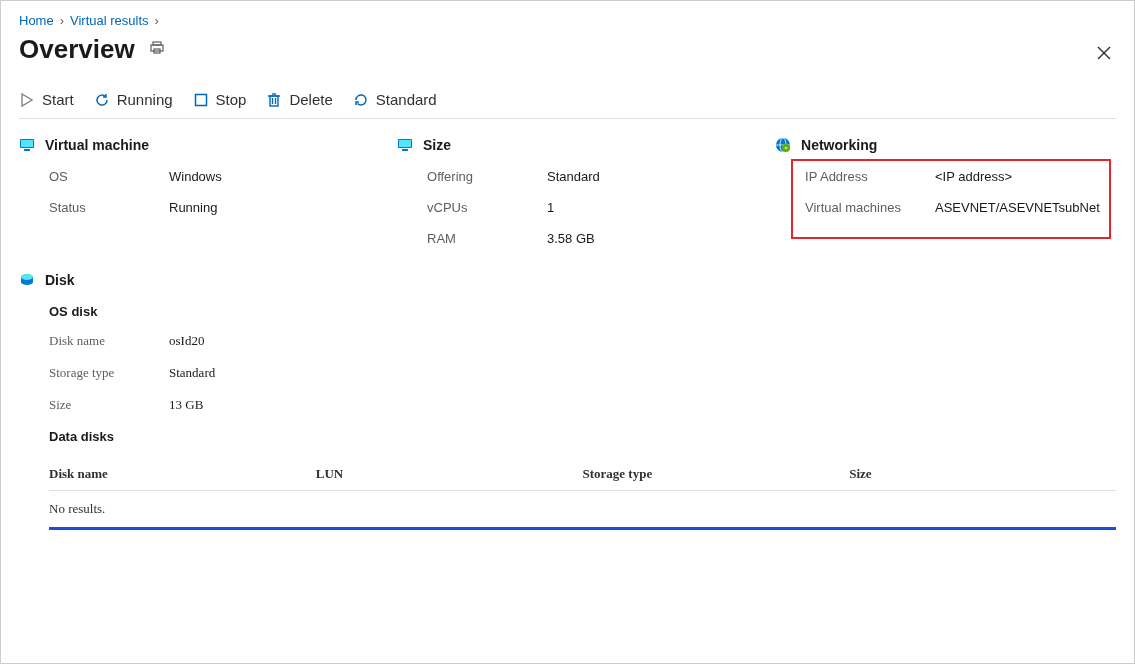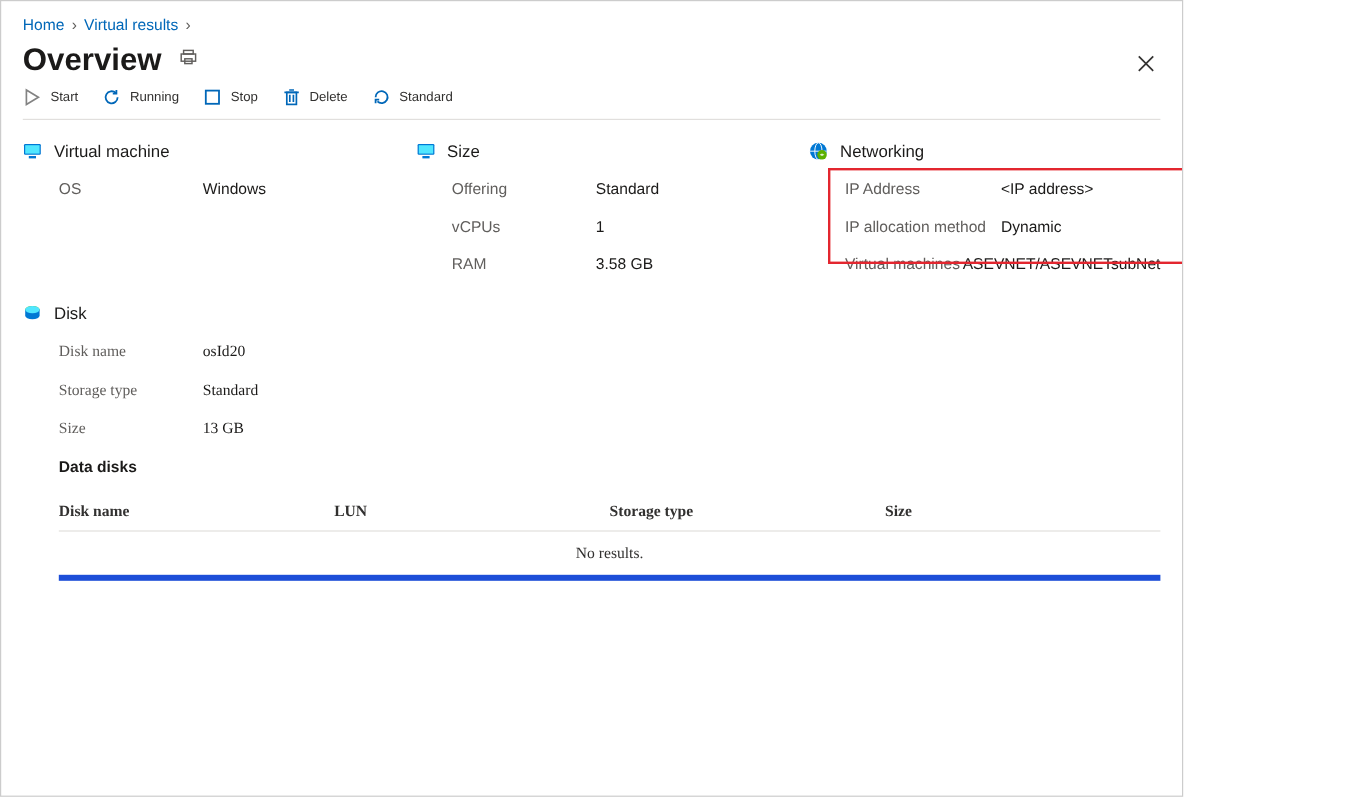--- a/index.html
+++ b/index.html
@@ -4,40 +4,41 @@
 <style>
   * { box-sizing: border-box; }
   body {
     margin: 0;
     font-family: "Segoe UI", -apple-system, BlinkMacSystemFont, sans-serif;
     font-size: 13px;
     color: #323130;
     background: #fff;
   }
   .frame {
-    width: 986px;
+    width: 1135px;
     height: 664px;
     border: 1px solid #ccc;
     position: relative;
     overflow: hidden;
     padding: 12px 18px;
   }
   .breadcrumb {
     font-size: 13px;
     display: flex;
     align-items: center;
     gap: 6px;
     margin-bottom: 6px;
   }
   .breadcrumb a { color: #0067b8; text-decoration: none; cursor: pointer; }
   .breadcrumb .chev { color: #605e5c; }
   .titlebar {
     display: flex;
     align-items: center;
     gap: 14px;
+    margin-bottom: 18px;
   }
   .titlebar h1 {
     margin: 0;
     font-weight: 600;
     font-size: 26px;
     color: #1b1a19;
   }
   .print-icon { color: #605e5c; cursor: pointer; }
   .close-icon {
     position: absolute;
@@ -50,39 +51,39 @@
     display: flex;
     gap: 20px;
     padding: 8px 0 10px 0;
     border-bottom: 1px solid #e1dfdd;
     margin-bottom: 18px;
   }
   .tbtn {
     display: flex;
     align-items: center;
     gap: 7px;
-    font-size: 11px;
+    font-size: 15px;
     cursor: pointer;
     color: #323130;
   }
   .tbtn svg { width: 16px; height: 16px; }
   .blue { color: #0067b8; stroke: #0067b8; }
   .cols {
     display: flex;
     gap: 20px;
   }
   .col { flex: 1 1 0; min-width: 0; }
   .col1 { flex: 1.05 1 0; }
   .col2 { flex: 1.05 1 0; }
   .col3 { flex: 1 1 0; position: relative; }
   .section-head {
     display: flex;
     align-items: center;
     gap: 10px;
-    font-weight: 400;
+    font-weight: 700;
     font-size: 14px;
     margin-bottom: 16px;
     color: #1b1a19;
   }
   .kv {
     display: flex;
     font-size: 13px;
     margin-bottom: 16px;
   }
   .kv .k { width: 120px; color: #605e5c; }
@@ -101,22 +102,21 @@
     font-weight: 600;
     font-size: 13px;
     padding: 8px 0;
     border-bottom: 1px solid #e1dfdd;
     margin-top: 6px;
   }
   .table-head div { flex: 1; }
   .table-row {
     padding: 10px 0;
     font-size: 13px;
-    border-bottom: 5px solid #1d4ed8;
-    text-align: center;
+    border-bottom: 3px solid #1d4ed8;
   }
   .highlight-box {
     position: absolute;
     border: 2px solid #e3262f;
     left: -14px;
     top: -10px;
     width: 320px;
     height: 80px;
     pointer-events: none;
   }
@@ -208,20 +208,24 @@
             <rect x="1" y="1" width="14" height="9" rx="1" fill="#0078d4"></rect>
             <rect x="2" y="2" width="12" height="7" fill="#50e6ff"></rect>
             <rect x="5" y="11" width="6" height="2" fill="#0078d4"></rect>
           </svg>
         <span>Virtual machine</span>
       </div>
       <div class="indent">
         <div class="kv">
             <div class="k">OS</div>
             <div class="v">Windows</div>
+          </div>
+        <div class="kv">
+            <div class="k">Status</div>
+            <div class="v">Running</div>
           </div>
       </div>
     </div>
 
     <div class="col col2">
       <div class="section-head">
         <svg class="icon-monitor" viewBox="0 0 16 14">
             <rect x="1" y="1" width="14" height="9" rx="1" fill="#0078d4"></rect>
             <rect x="2" y="2" width="12" height="7" fill="#50e6ff"></rect>
             <rect x="5" y="11" width="6" height="2" fill="#0078d4"></rect>
@@ -255,41 +259,38 @@
           </svg>
         <span>Networking</span>
       </div>
       <div class="indent" style="position:relative;">
         <div class="highlight-box"></div>
         <div class="kv">
             <div class="k">IP Address</div>
             <div class="v">&lt;IP address&gt;</div>
           </div>
         <div class="kv">
-            <div class="k">IP allocation method</div>
-            <div class="v">Dynamic</div>
-          </div>
-        <div class="kv">
             <div class="k">Virtual machines</div>
             <div class="v">ASEVNET/ASEVNETsubNet</div>
           </div>
       </div>
     </div>
   </div>
 
   <div style="margin-top:10px;">
     <div class="section-head">
       <svg class="icon-disk" viewBox="0 0 16 16">
           <ellipse cx="8" cy="5" rx="6" ry="3" fill="#5bb000"></ellipse>
           <path d="M2 5 v5 a6 3 0 0 0 12 0 v-5" fill="#0078d4"></path>
           <ellipse cx="8" cy="5" rx="6" ry="3" fill="#50e6ff"></ellipse>
         </svg>
       <span>Disk</span>
     </div>
 
+    <div class="subhead">OS disk</div>
     <div class="disk-block">
       <div class="kv">
           <div class="k">Disk name</div>
           <div class="v">osId20</div>
         </div>
       <div class="kv">
           <div class="k">Storage type</div>
           <div class="v">Standard</div>
         </div>
       <div class="kv">

